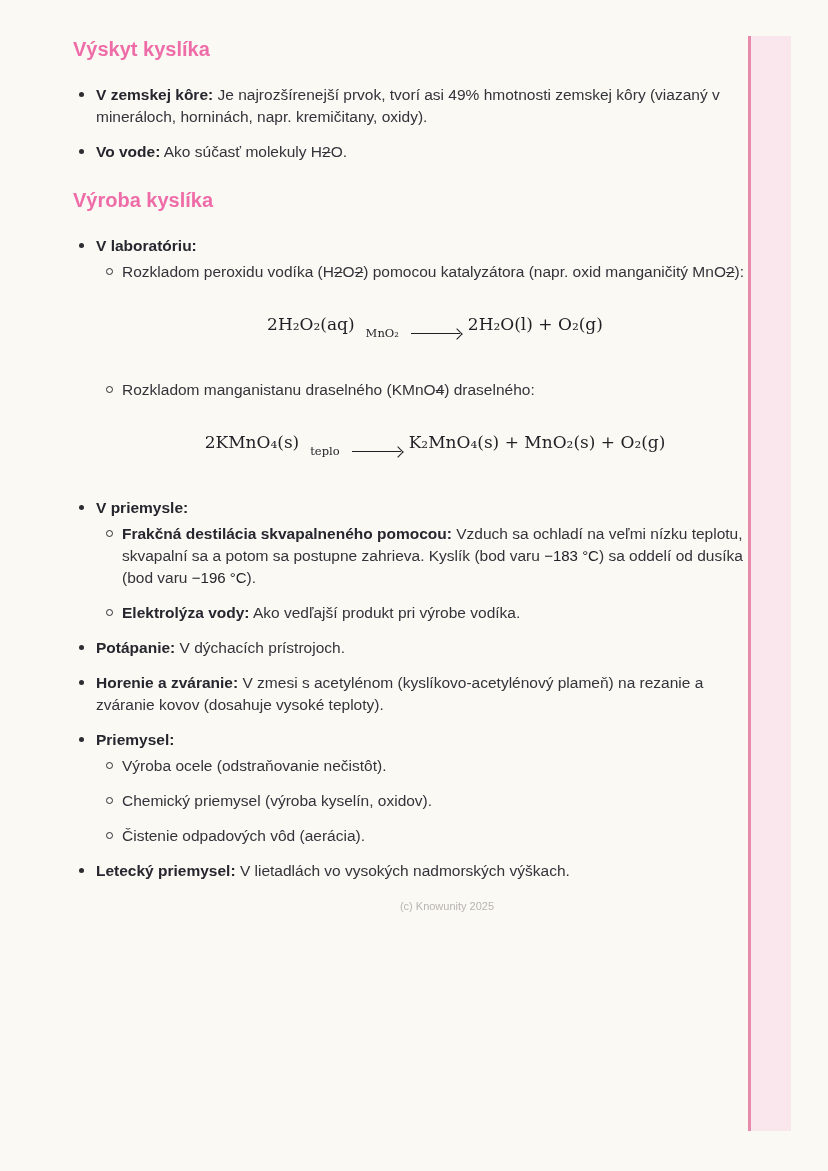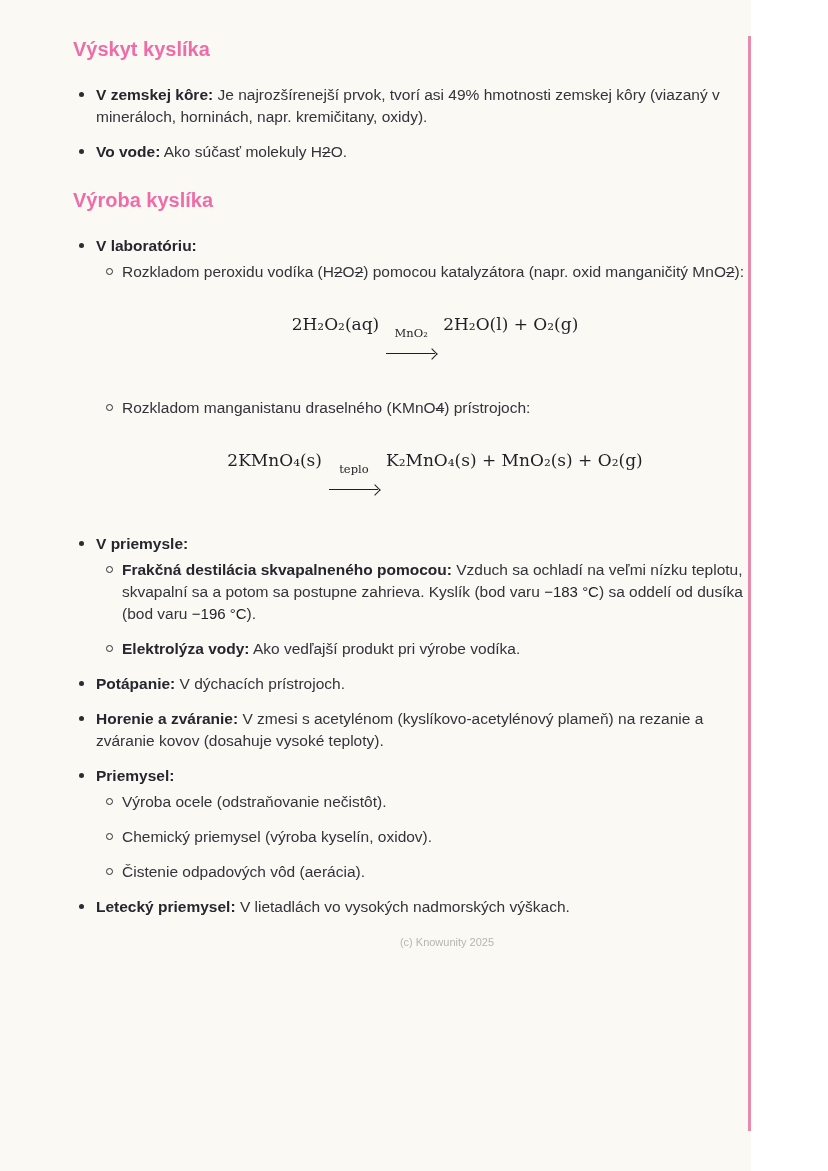--- a/index.html
+++ b/index.html
@@ -1,17 +1,17 @@
 <!DOCTYPE html>
 <html><head>
 <meta charset="utf-8">
 <style>
   html,body{margin:0;padding:0;}
   body{width:828px;height:1171px;font-family:"Liberation Sans","DejaVu Sans",sans-serif;}
-  .page{position:relative;width:751px;height:1171px;background:#fbf9f4;overflow:hidden;}
+  .page{position:relative;width:828px;height:1171px;background:#fbf9f4;overflow:hidden;}
 
   .stripe{position:absolute;left:748px;top:36px;width:40px;height:1095px;
           background:#fae7ee;border-left:3px solid #e88aa9;}
 
   .content{position:absolute;left:73px;top:36px;width:675px;color:#33333a;
            font-size:15.5px;line-height:22px;z-index:2;}
 
   h2{font-size:20px;line-height:26px;font-weight:700;color:#ee6da8;margin:24px 0 22px 0;}
   h2.first{margin-top:0;}
 
@@ -26,21 +26,21 @@
                 border:1.4px solid #2c2c33;border-radius:50%;background:transparent;box-sizing:content-box;}
 
   .b{font-weight:700;color:#26262e;}
   .su{text-decoration:line-through;}
 
   .mser{font-family:Liberation Sans, sans-serif;font-size:15px;color:#222228;}
 
   .equation{font-family:"DejaVu Serif","Liberation Serif",serif;font-size:17px;color:#1f1f24;
             text-align:center;margin:30px 0 38px 0;white-space:nowrap;}
   .eq-side{display:inline-block;vertical-align:baseline;}
-  .rxn{display:inline-flex;flex-direction:column;align-items:center;vertical-align:-7px;margin:0 7px;gap:8px;}
+  .rxn{display:inline-flex;flex-direction:row;align-items:center;vertical-align:-7px;margin:0 7px;gap:8px;}
   .rxn-label{font-size:11.5px;line-height:12px;padding:0 4px 2px 4px;}
   .rxn-arrow{position:relative;width:100%;min-width:50px;height:10px;}
   .rxn-arrow::before{content:"";position:absolute;left:0;right:1px;top:4px;border-top:1.3px solid #1f1f24;}
   .rxn-arrow::after{content:"";position:absolute;right:0;top:1.2px;width:7px;height:7px;
                     border-right:1.3px solid #1f1f24;border-bottom:1.3px solid #1f1f24;
                     transform:rotate(-45deg);}
 
   .footer-row{display:flex;align-items:center;margin-top:18px;margin-right:-27px;
               position:relative;z-index:3;flex-direction:column;}
   .footer-rule{flex:1;height:1px;background:#e7e5e0;}
@@ -72,21 +72,21 @@
           <li class="l2">
             <span>Rozkladom peroxidu vodíka (H</span><span class="su">2</span><span>O</span><span class="su">2</span><span>) pomocou katalyzátora (napr. oxid manganičitý MnO</span><span class="su">2</span><span>):</span>
             <div class="equation">
               <span class="eq-side">2H₂O₂(aq)</span><span class="rxn">
                   <span class="rxn-label">MnO₂</span>
                   <span class="rxn-arrow"></span>
                 </span><span class="eq-side">2H₂O(l) + O₂(g)</span>
             </div>
           </li>
           <li class="l2">
-            <span>Rozkladom manganistanu draselného (KMnO</span><span class="su">4</span><span>) prístrojoch:</span>
+            <span>Rozkladom manganistanu draselného (KMnO</span><span class="su">4</span><span>) draselného:</span>
             <div class="equation">
               <span class="eq-side">2KMnO₄(s)</span><span class="rxn">
                   <span class="rxn-label">teplo</span>
                   <span class="rxn-arrow"></span>
                 </span><span class="eq-side">K₂MnO₄(s) + MnO₂(s) + O₂(g)</span>
             </div>
           </li>
         </ul>
       </li>
       <li class="l1">

